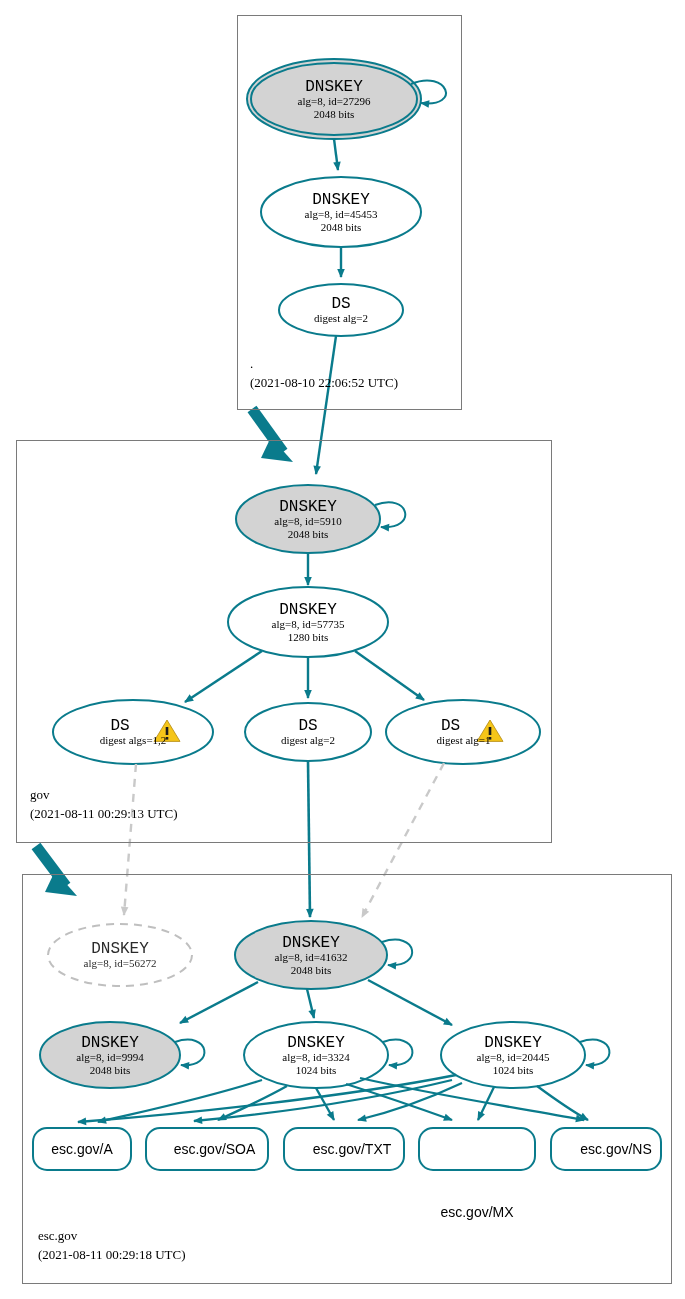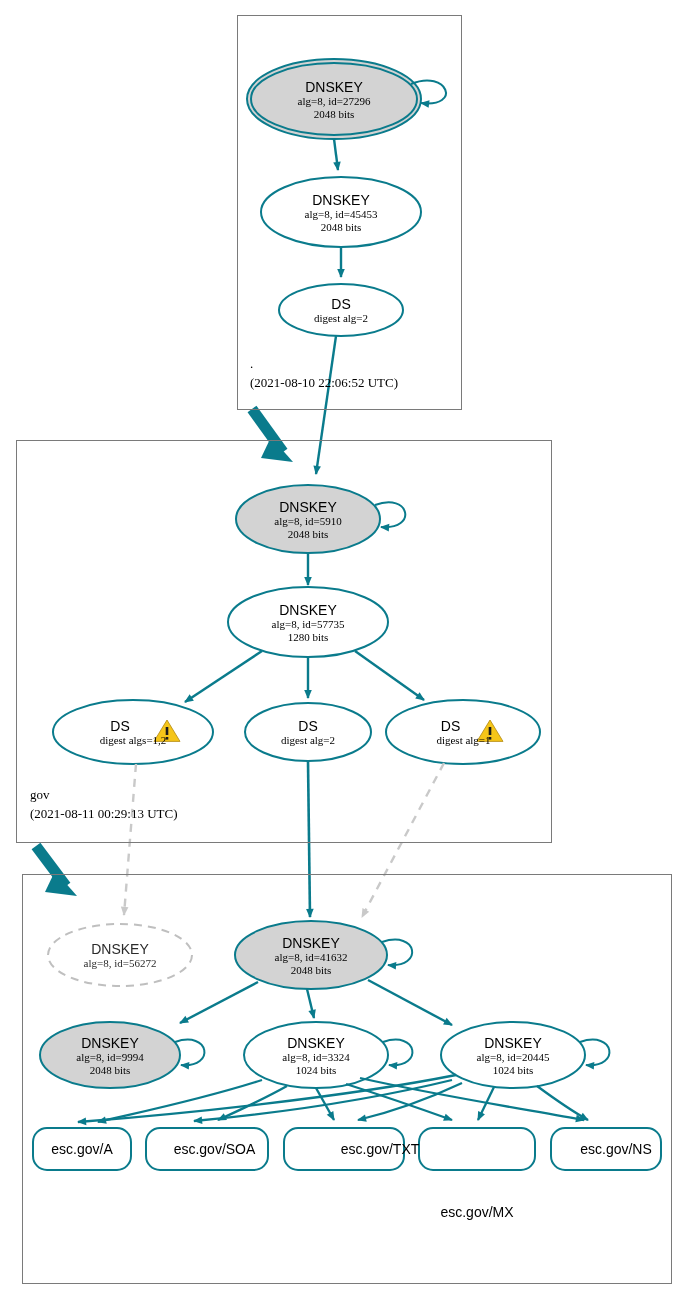--- a/index.html
+++ b/index.html
@@ -20,21 +20,21 @@
     font-family:"Liberation Serif","DejaVu Serif",serif;white-space:nowrap;
   }
   .zone-label .zl-name{display:block;}
   .zone-label .zl-time{display:block;}
 
   
   .node-text{
     position:absolute;text-align:center;color:#000;
     pointer-events:none;white-space:nowrap;
   }
-  .nt-title{font-size:14px;line-height:16px;font-family:Liberation Sans, sans-serif;}
+  .nt-title{font-size:16px;line-height:16px;font-family:Liberation Mono, monospace;}
   .nt-sub{font-size:11px;line-height:13px;font-family:"Liberation Serif","DejaVu Serif",serif;}
   .nt-rr{font-size:14px;line-height:16px;font-family:"Liberation Sans","DejaVu Sans",sans-serif;}
   .nt-faded .nt-title,.nt-faded .nt-sub{color:#2b2b2b;}
 </style>
 </head>
 <body>
 
 <div id="stage">
 
   <svg id="graph" viewBox="0 0 685 1299">
@@ -179,20 +179,24 @@
   <div class="zone-box" style="left:22px;top:874px;width:650px;height:410px;"></div>
 
   <div class="zone-label" style="left:250px;top:355px;">
     <span class="zl-name">.</span>
     <span class="zl-time">(2021-08-10 22:06:52 UTC)</span>
   </div>
   <div class="zone-label" style="left:30px;top:786px;">
     <span class="zl-name">gov</span>
     <span class="zl-time">(2021-08-11 00:29:13 UTC)</span>
   </div>
+  <div class="zone-label" style="left:38px;top:1227px;">
+    <span class="zl-name">esc.gov</span>
+    <span class="zl-time">(2021-08-11 00:29:18 UTC)</span>
+  </div>
 
   <div class="node-text" style="left:244px;top:79px;width:180px;">
     <div class="nt-title">DNSKEY</div>
     <div class="nt-sub">alg=8, id=27296</div>
     <div class="nt-sub">2048 bits</div>
   </div>
 
   <div class="node-text" style="left:251px;top:192px;width:180px;">
     <div class="nt-title">DNSKEY</div>
     <div class="nt-sub">alg=8, id=45453</div>
@@ -259,21 +263,21 @@
     <div class="nt-sub">alg=8, id=20445</div>
     <div class="nt-sub">1024 bits</div>
   </div>
 
   <div class="node-text" style="left:33px;top:1141px;width:98px;">
     <div class="nt-rr">esc.gov/A</div>
   </div>
   <div class="node-text" style="left:146px;top:1141px;width:137px;">
     <div class="nt-rr">esc.gov/SOA</div>
   </div>
-  <div class="node-text" style="left:284px;top:1141px;width:136px;padding-left:28px;">
+  <div class="node-text" style="left:284px;top:1141px;width:136px;">
     <div class="nt-rr">esc.gov/TXT</div>
   </div>
   <div class="node-text" style="left:419px;top:1204px;width:116px;">
     <div class="nt-rr">esc.gov/MX</div>
   </div>
   <div class="node-text" style="left:551px;top:1141px;width:130px;">
     <div class="nt-rr">esc.gov/NS</div>
   </div>
 
 </div>

